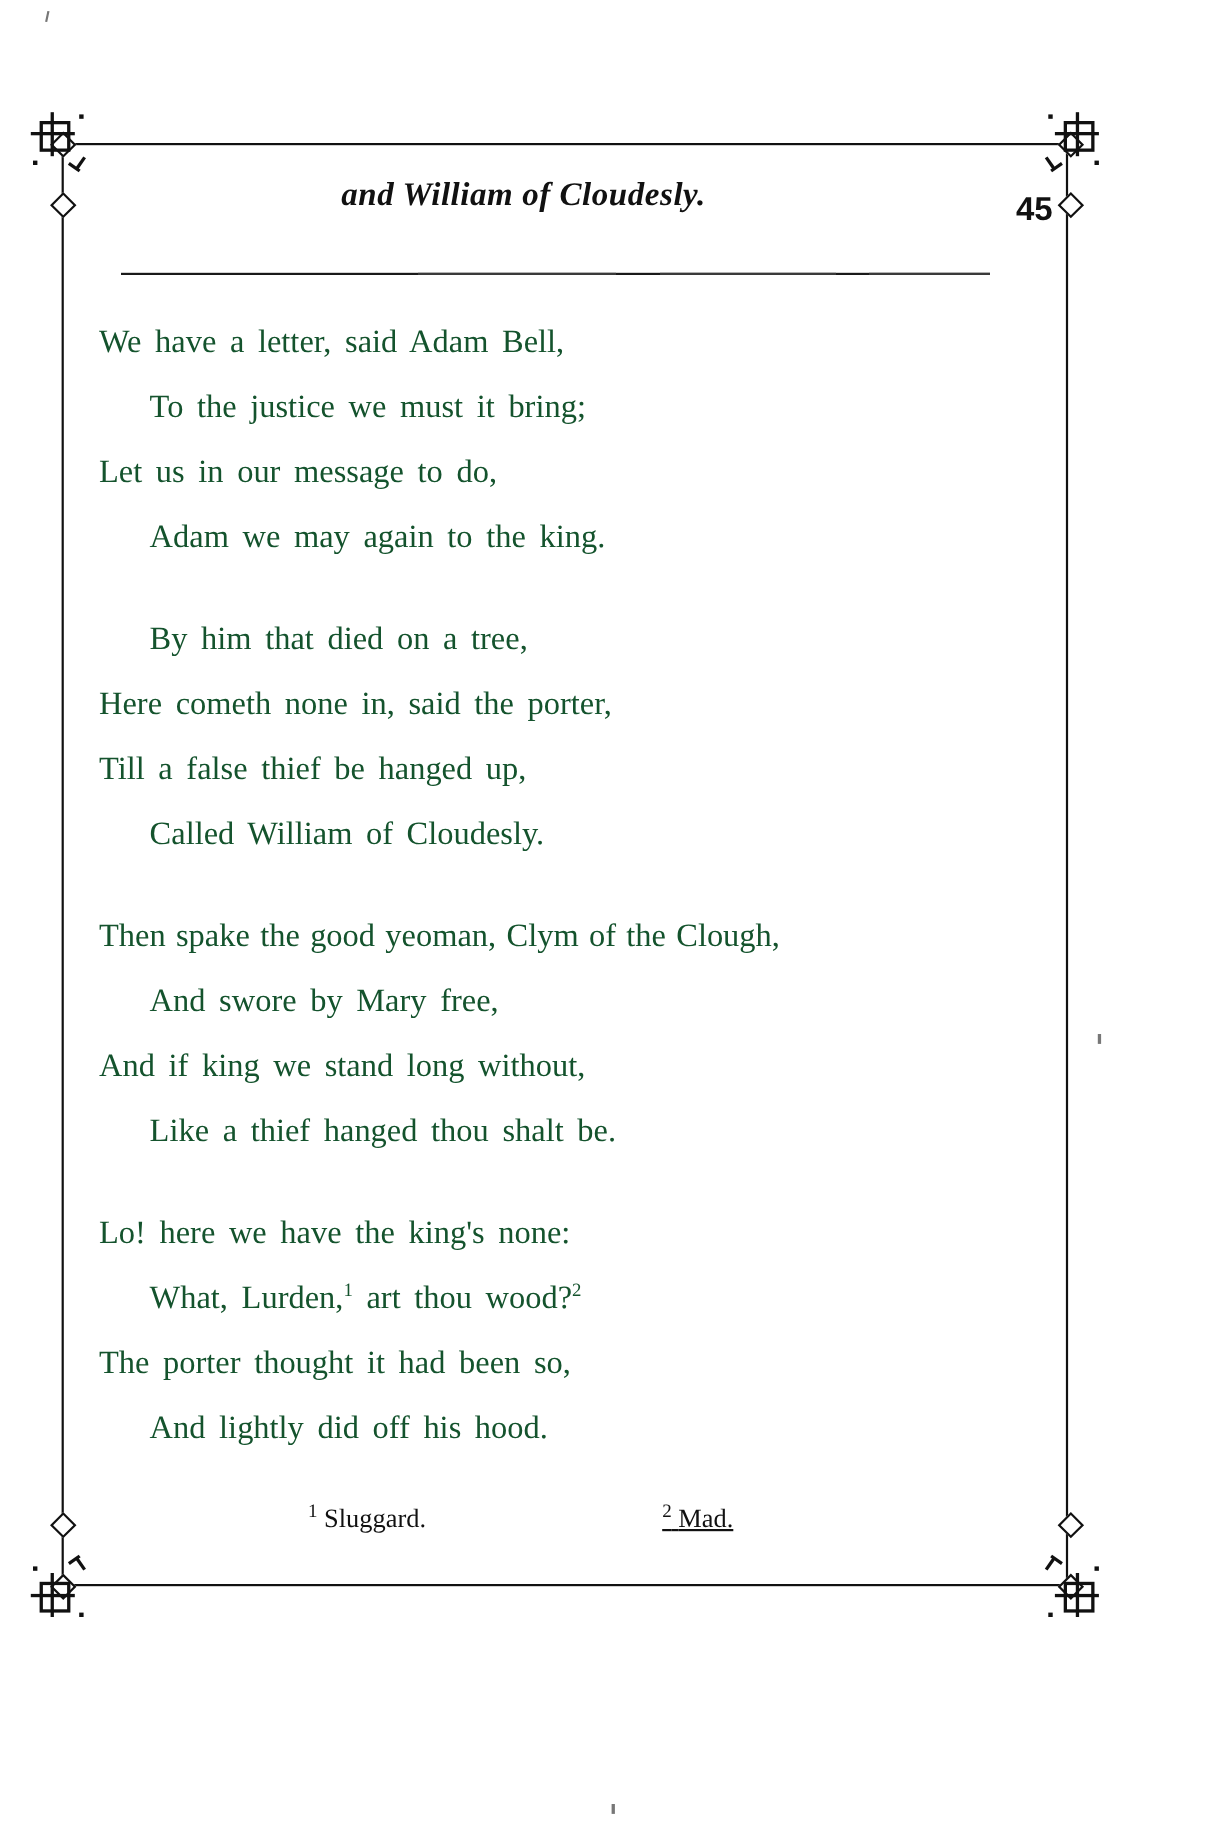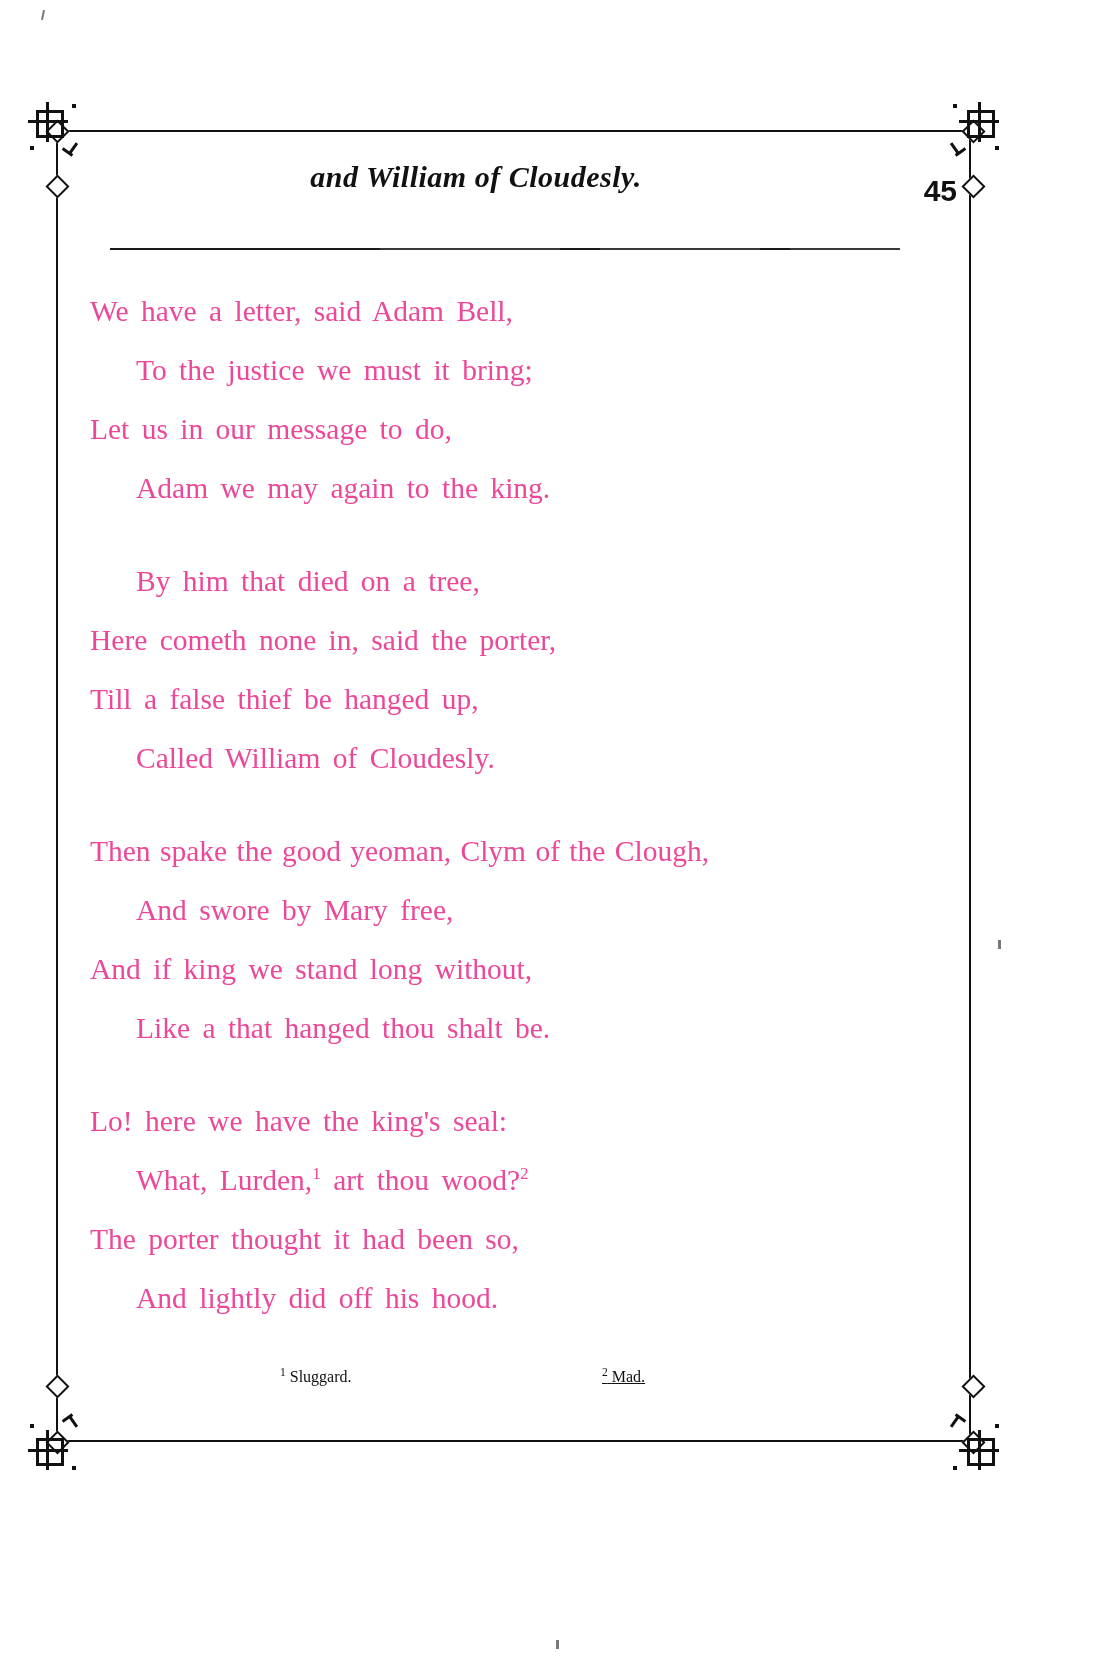--- a/index.html
+++ b/index.html
@@ -134,21 +134,21 @@
   }
 
   
   .body-text {
     position: absolute;
     left: 90px;
     top: 282px;
     width: 850px;
     font-size: 29.5px;
     line-height: 59px;
-    color: #ec4899;
+    color: #14532d;
   }
   .stanza {
     margin-bottom: 34px;
   }
   .line {
     white-space: nowrap;
     word-spacing: 5px;
   }
   .indent {
     padding-left: 46px;
@@ -162,21 +162,21 @@
     line-height: 0;
   }
 
   
   .footnotes {
     position: absolute;
     left: 90px;
     top: 1368px;
     width: 850px;
     height: 34px;
-    font-size: 16px;
+    font-size: 24px;
   }
   .fn {
     position: absolute;
     white-space: nowrap;
     font-family: "Liberation Serif", serif;
   }
   .fn-1 { left: 190px; top: 0; }
   .fn-2 { left: 512px; top: 0; text-decoration: underline; }
   .fn sup { font-size: 0.72em; }
 
@@ -277,25 +277,25 @@
       <div class="line indent">By him that died on a tree,</div>
       <div class="line">Here cometh none in, said the porter,</div>
       <div class="line">Till a false thief be hanged up,</div>
       <div class="line indent">Called William of Cloudesly.</div>
     </div>
 
     <div class="stanza">
       <div class="line tight">Then spake the good yeoman, Clym of the Clough,</div>
       <div class="line indent">And swore by Mary free,</div>
       <div class="line">And if king we stand long without,</div>
-      <div class="line indent">Like a that hanged thou shalt be.</div>
+      <div class="line indent">Like a thief hanged thou shalt be.</div>
     </div>
 
     <div class="stanza">
-      <div class="line">Lo! here we have the king's seal:</div>
+      <div class="line">Lo! here we have the king's none:</div>
       <div class="line indent"><span>What, Lurden,</span><sup>1</sup> <span>art thou wood?</span><sup>2</sup></div>
       <div class="line">The porter thought it had been so,</div>
       <div class="line indent">And lightly did off his hood.</div>
     </div>
 
   </div>
 
   <div class="footnotes">
     <div class="fn fn-1"><sup>1</sup> <span>Sluggard.</span></div>
     <div class="fn fn-2"><sup>2</sup> <span>Mad.</span></div>

